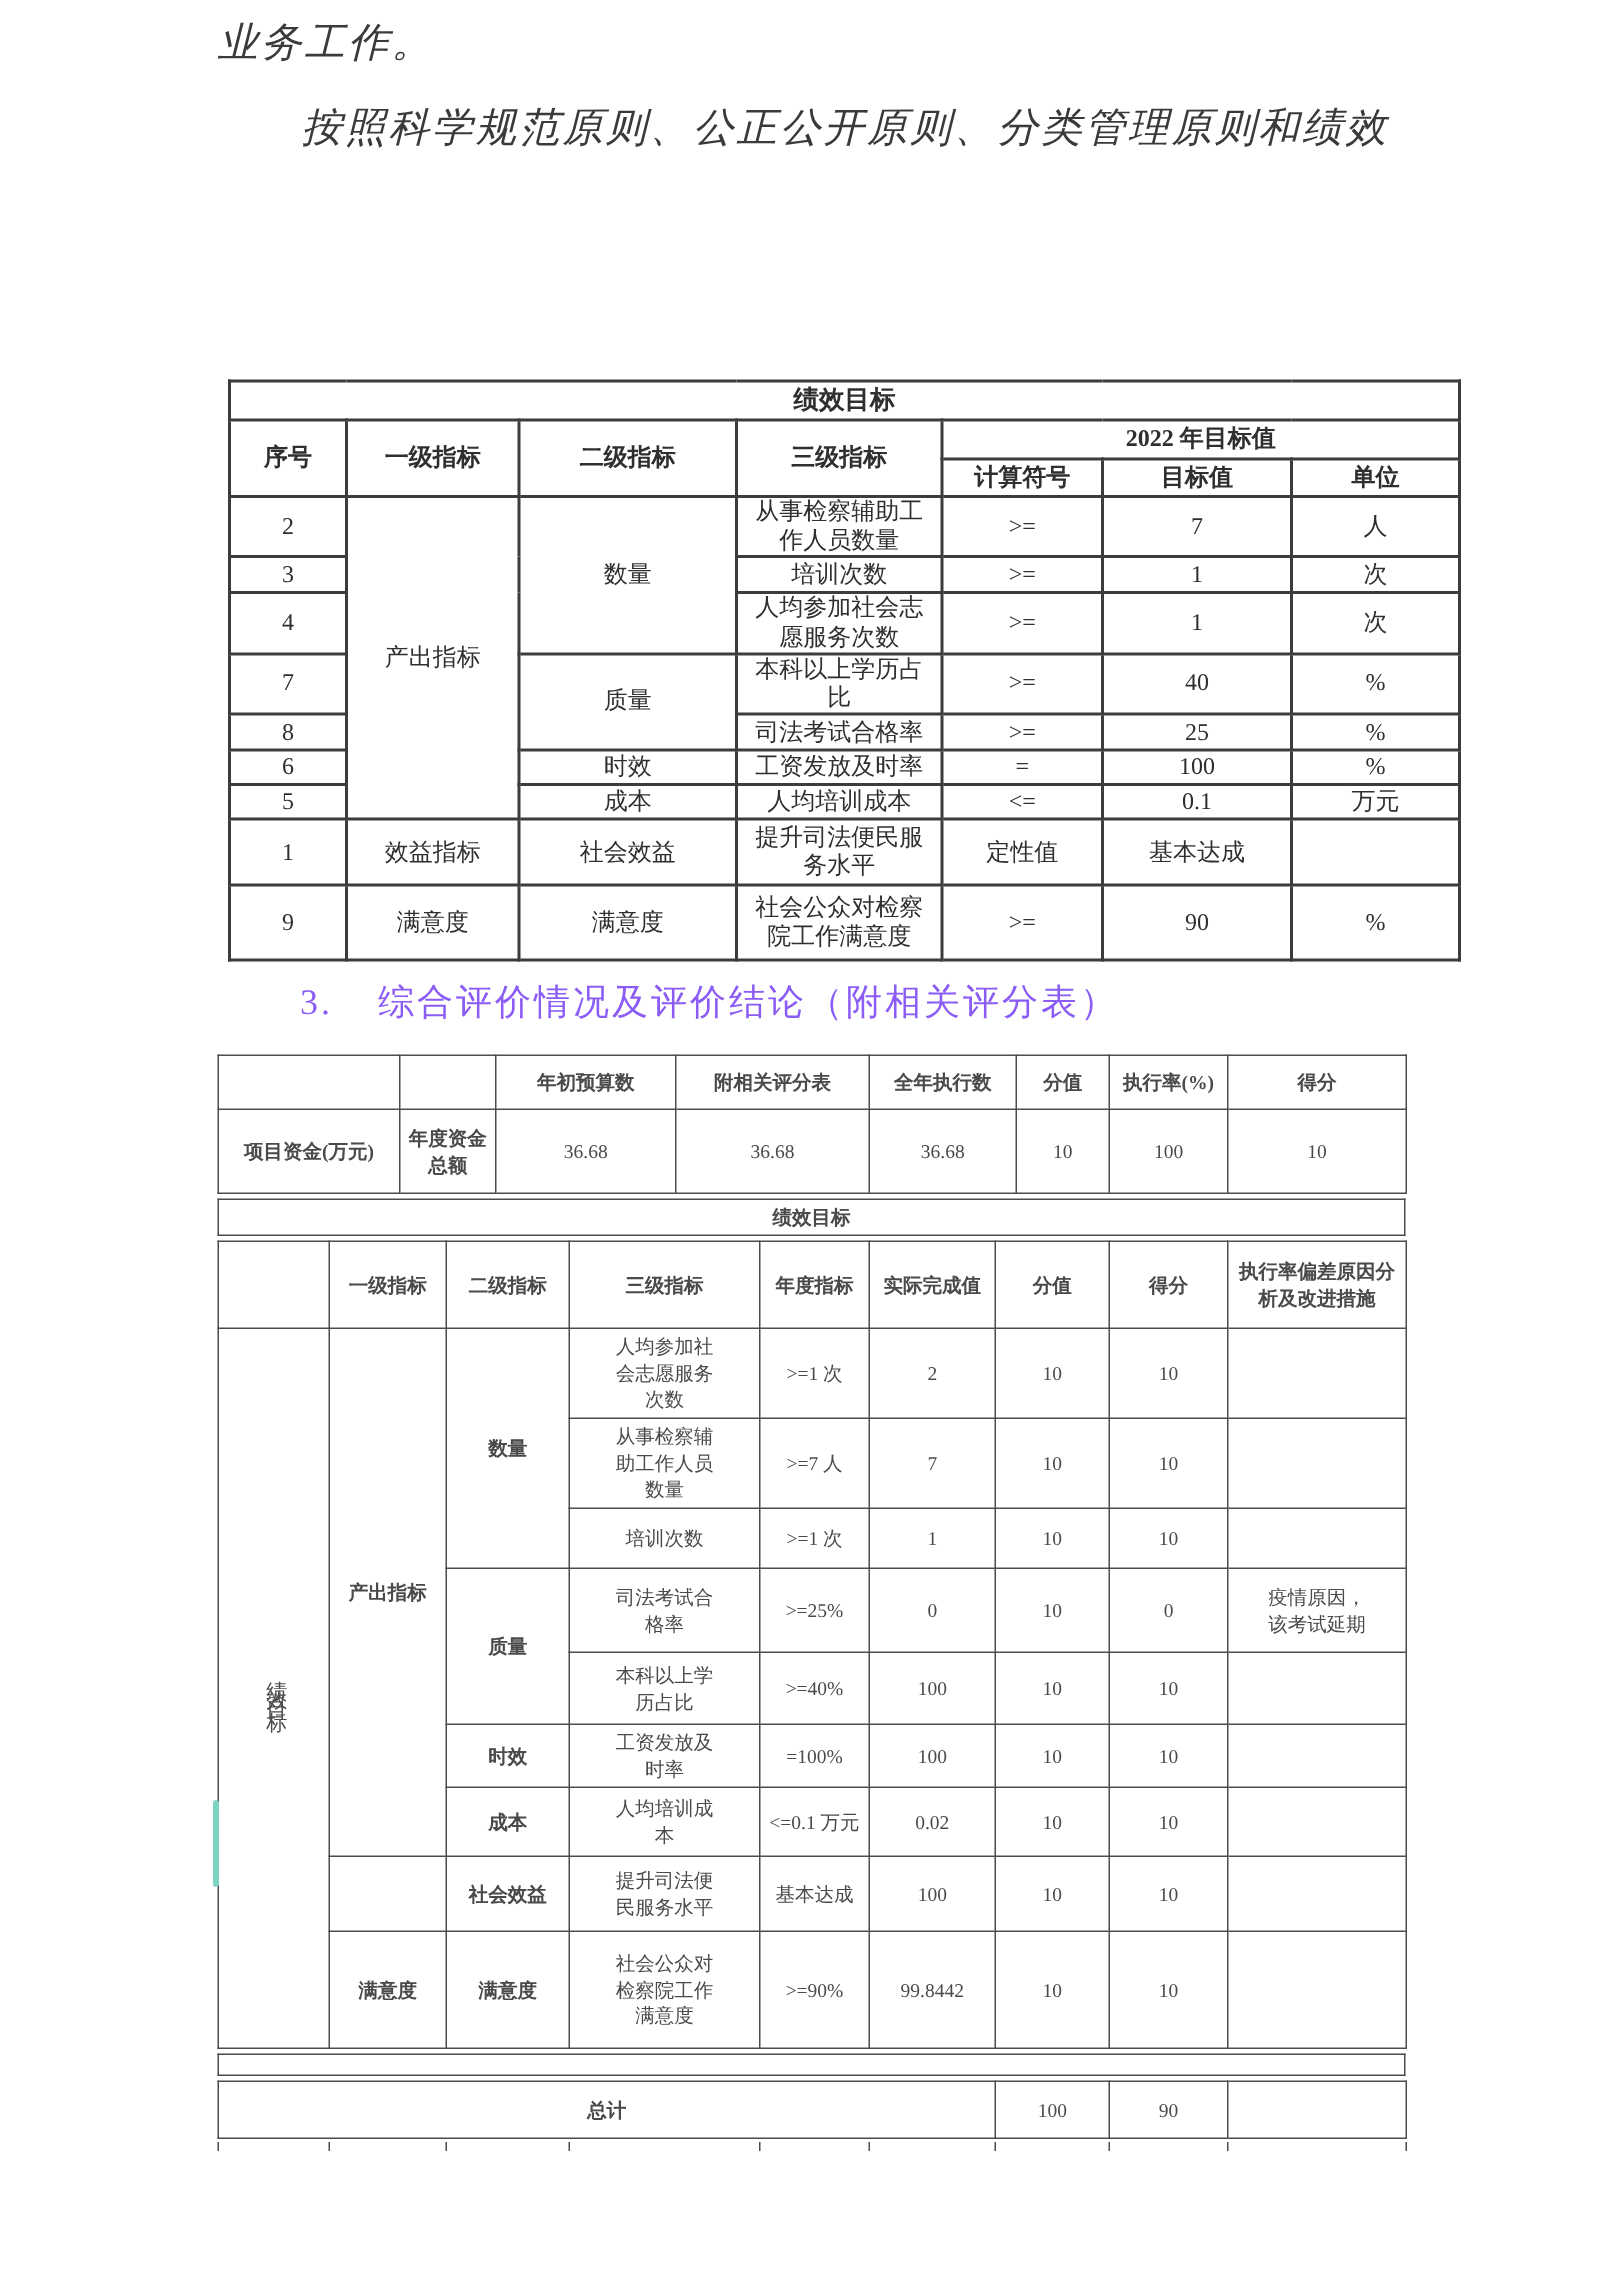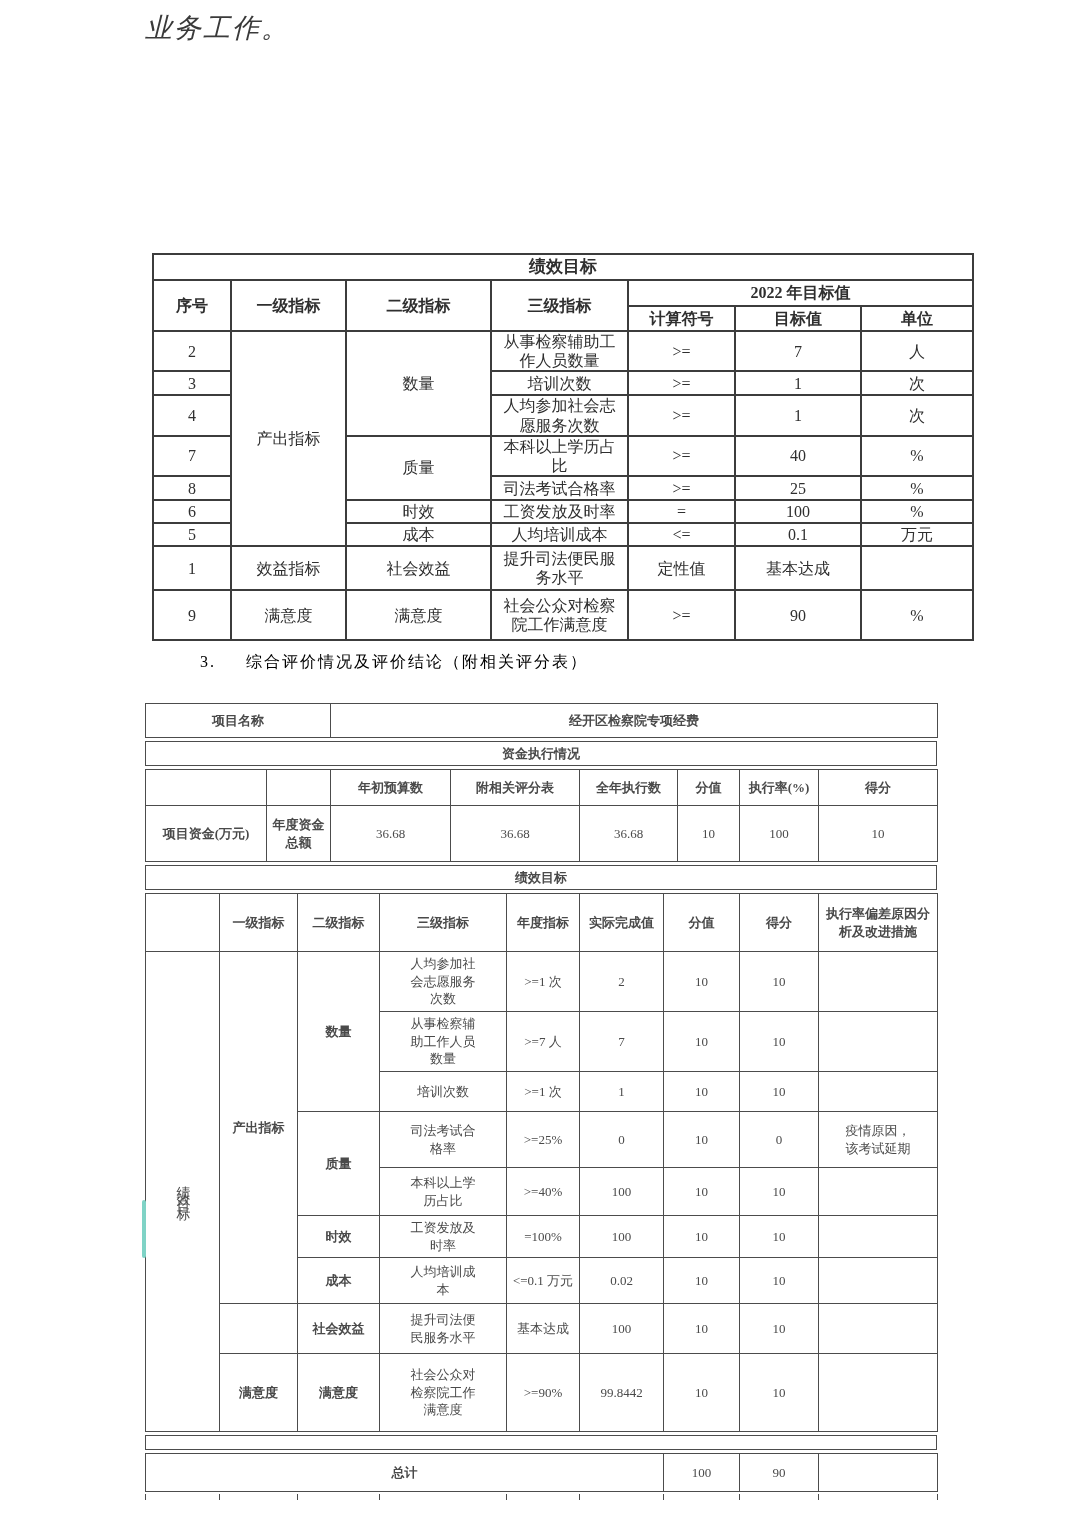--- a/index.html
+++ b/index.html
@@ -7,22 +7,22 @@
     width:1074px;height:1520px;background:#ffffff;position:relative;
     font-family:"Liberation Serif","DejaVu Serif",serif;color:#2e2e2e;
     overflow:hidden;
   }
   
   .para-block{position:absolute;left:145px;top:0;width:800px;}
   .para-line{height:57px;line-height:57px;font-size:27px;letter-spacing:2px;
     color:#3a3a3a;white-space:nowrap;font-style:italic;}
   .para-line.indent{text-indent:56px;}
   
-  .sec-heading{position:absolute;left:200px;top:652px;font-size:16px;
-    letter-spacing:2px;color:#000000;white-space:nowrap;}
+  .sec-heading{position:absolute;left:200px;top:652px;font-size:24px;
+    letter-spacing:2px;color:#8b5cf6;white-space:nowrap;}
   .sec-heading .num{margin-right:30px;}
   
   .t1-wrap{position:absolute;left:152px;top:253px;width:822px;}
   table{border-collapse:collapse;table-layout:fixed;}
   .t1{width:822px;}
   .t1 td{border:2px solid #3c3c3c;text-align:center;vertical-align:middle;
     font-size:16px;color:#2f2f2f;padding:0 4px;line-height:1.2;}
   .t1 .title-cell{font-weight:bold;font-size:17px;}
   .t1 .hd{font-weight:600;}
   
@@ -41,20 +41,21 @@
   .teal-accent{position:absolute;left:142px;top:1200px;width:4px;height:58px;
     background:#7fd3c6;border-radius:2px;}
 </style>
 </head>
 <body>
 
 <div class="page">
 
   <div class="para-block">
     <div class="para-line">业务工作。</div>
+    <div class="para-line indent">按照科学规范原则、公正公开原则、分类管理原则和绩效</div>
   </div>
 
   <div class="t1-wrap">
     <table class="t1">
       <colgroup>
         <col style="width:78px">
           <col style="width:115px">
           <col style="width:145px">
         <col style="width:137px">
           <col style="width:107px">
@@ -152,40 +153,21 @@
     </tbody>
       </table>
   </div>
 
   <div class="sec-heading">
     <span class="num">3.</span><span>综合评价情况及评价结论（附相关评分表）</span>
   </div>
 
   <div class="t2-wrap">
 
-    <table class="t2">
-      <colgroup>
-          <col style="width:185px">
-          <col style="width:607px">
-        </colgroup>
-      <tbody>
-          <tr style="height:34px">
-        <td class="b">项目名称</td>
-        <td class="b">经开区检察院专项经费</td>
-      </tr>
-    </tbody>
-      </table>
-
-    <table class="t2">
-      <tbody>
-          <tr style="height:24px">
-        <td class="b">资金执行情况</td>
-      </tr>
-    </tbody>
-      </table>
+
 
     <table class="t2">
       <colgroup>
         <col style="width:121px">
           <col style="width:64px">
           <col style="width:120px">
         <col style="width:129px">
           <col style="width:98px">
           <col style="width:62px">
         <col style="width:79px">

